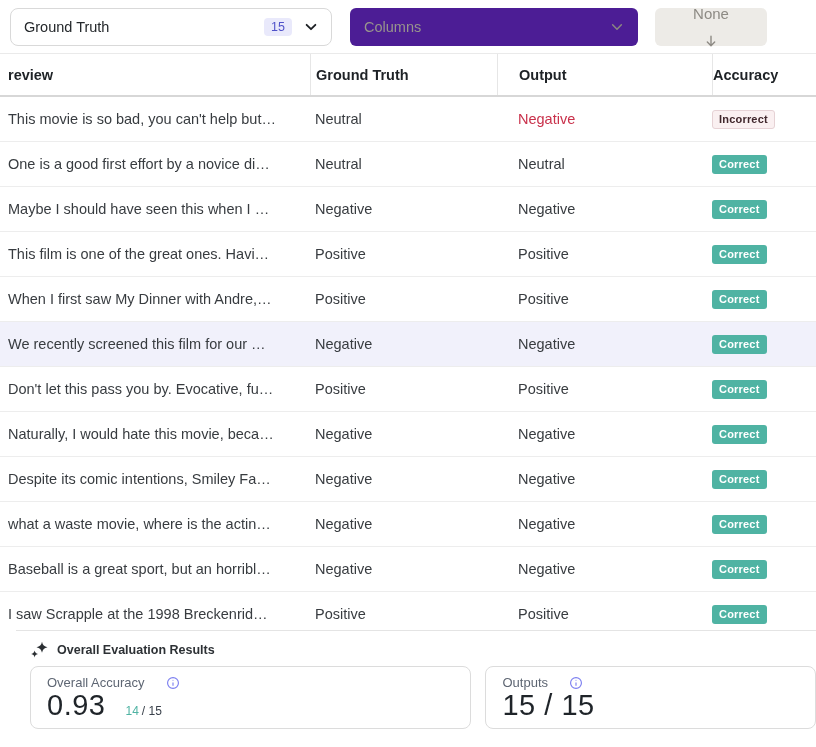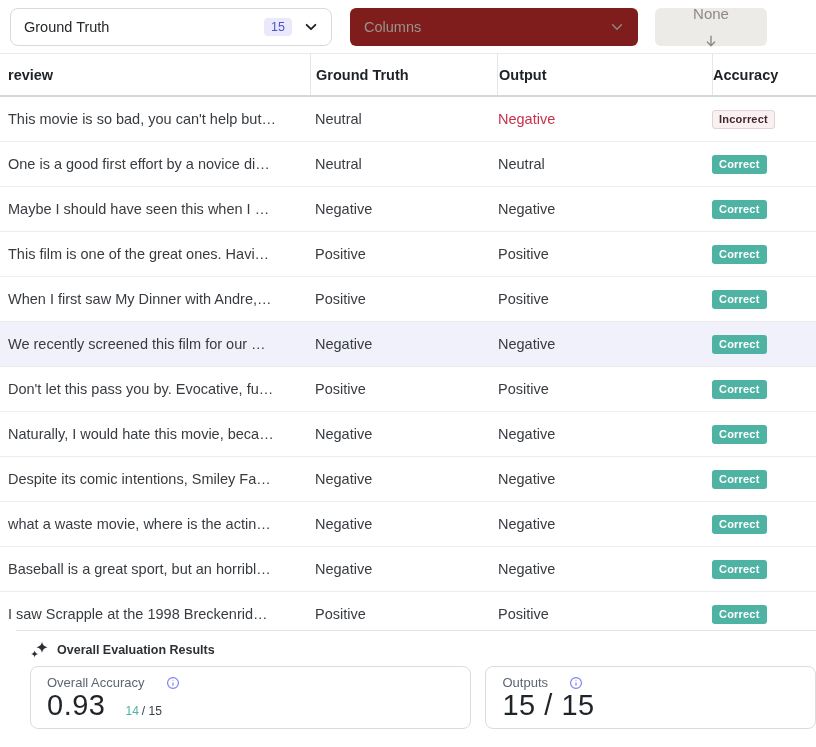--- a/index.html
+++ b/index.html
@@ -16,21 +16,21 @@
     margin-left:10px; width:322px; height:38px; background:#fff;
     border:1px solid #d9d9d9; border-radius:8px; display:flex; align-items:center;
     padding:0 13px; cursor:pointer;
   }
   .select-white .lbl { flex:1; color:#24282b; font-size:14.5px; }
   .count-badge {
     background:var(--badge-count-bg,#e9e9fb); color:var(--badge-count-text,#5052c9);
     font-size:12.5px; padding:2px 7px; border-radius:4px; margin-right:12px;
   }
   .select-gray {
-    margin-left:18px; width:288px; height:38px; background:#7f1d1d;
+    margin-left:18px; width:288px; height:38px; background:#4c1d95;
     border:none; border-radius:6px; display:flex; align-items:center;
     padding:0 14px; cursor:pointer;
   }
   .select-gray .lbl { flex:1; color:#98948d; font-size:14.5px; }
   .sort-btn {
     margin-left:17px; width:112px; height:38px; background:#edebe7;
     border-radius:6px; display:flex; align-items:center; justify-content:center;
     gap:12px; color:#8d8a84; font-size:15px; cursor:pointer;flex-direction:column;
   }
 
@@ -38,21 +38,21 @@
   .header-row { display:flex; align-items:center; height:43px; border-bottom:2px solid #d7d7d7; background:#fff; }
   .header-row .hcell { font-weight:600; color:#1e2226; font-size:14.5px; height:100%; display:flex; align-items:center; }
   .hcell.c-gt, .hcell.c-out, .hcell.c-acc { border-left:1px solid #e6e6e6; }
 
   .rows-container { height:533px; overflow:hidden; }
   .row { display:flex; align-items:center; height:45px; border-bottom:1px solid #ededed; background:#fff; cursor:pointer; }
   .row.highlighted { background:var(--highlight-row,#f1f1fb); }
 
   .c-review { width:310px; padding-left:8px; padding-right:12px; white-space:nowrap; overflow:hidden; }
   .c-gt     { width:187px; padding-left:5px; }
-  .c-out    { width:215px; padding-left:1px; }
+  .c-out    { width:215px; padding-left:21px; }
   .c-acc    { flex:1; }
 
   .cell { color:#383c40; }
   [data-name="output-value"].incorrect { color:var(--red,#c9314b); }
 
   .badge {
     display:inline-block; font-size:11px; border-radius:3px; line-height:1;
     padding:4px 7px; letter-spacing:0.2px;
   }
   .badge.correct { background:var(--teal,#4fb3a3); color:#fff; font-weight:700; }

